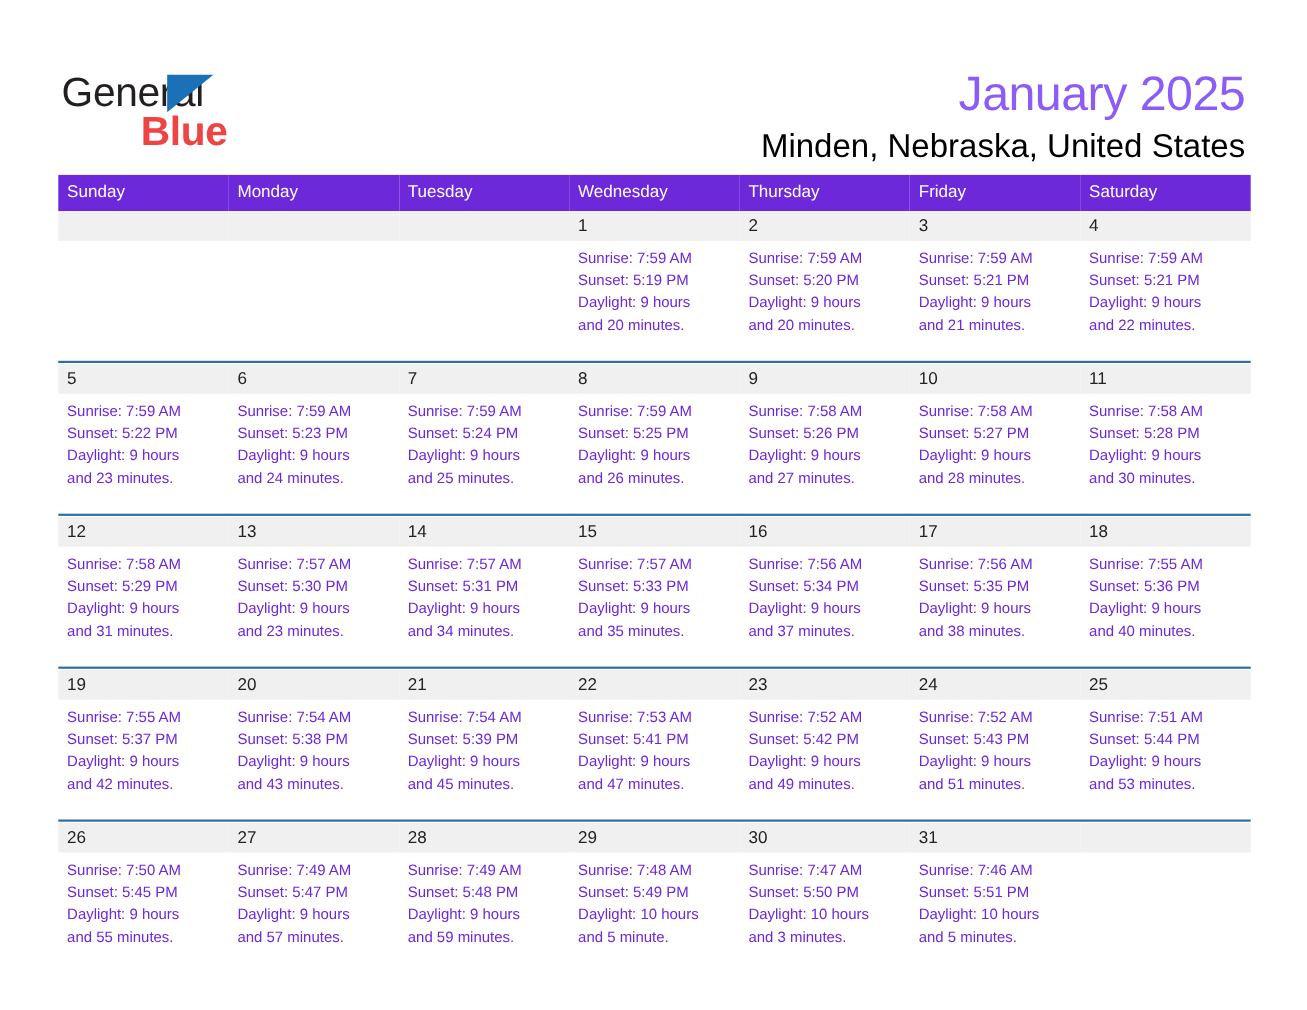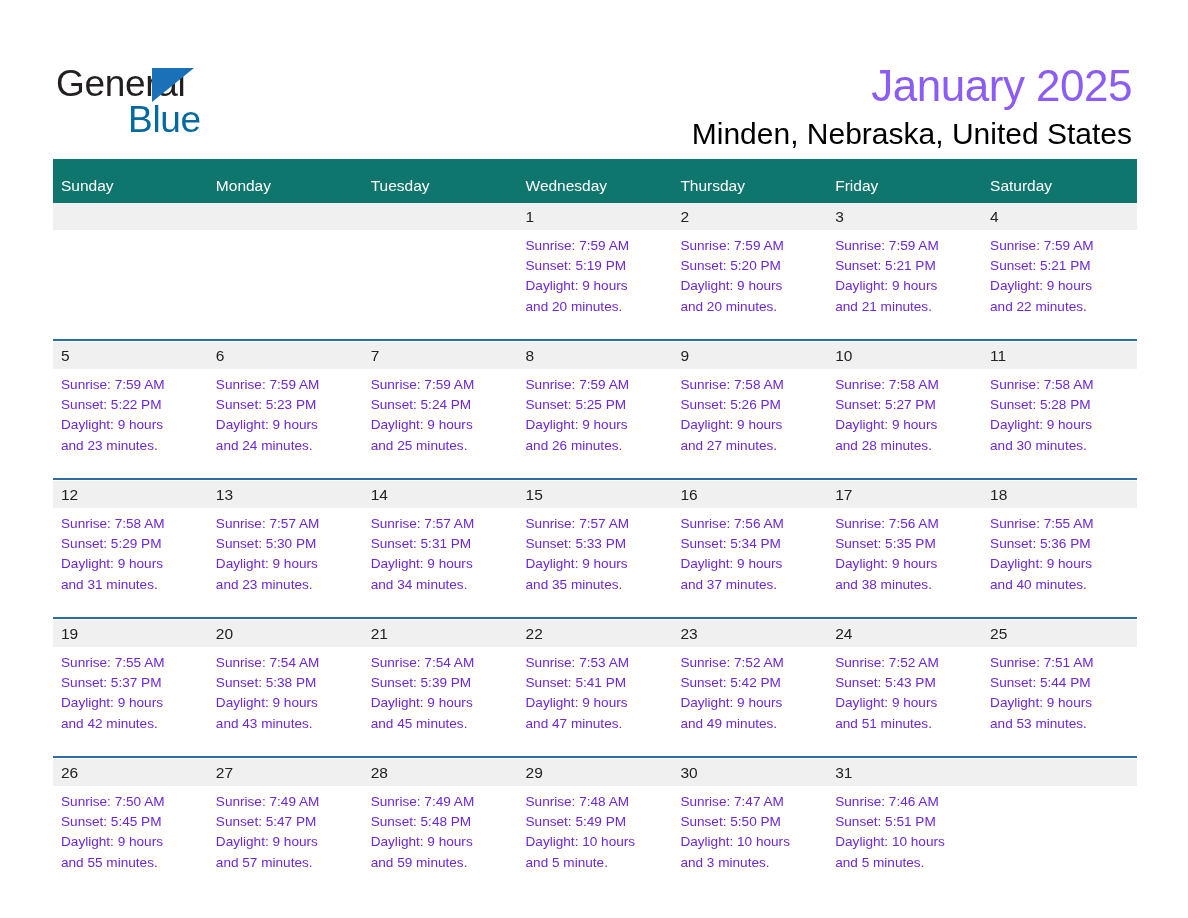--- a/index.html
+++ b/index.html
@@ -56,23 +56,24 @@
     height: 0;
     border-left: 42px solid #1a71b8;
     border-bottom: 34px solid transparent;
   }
   .logo-blue {
     position: absolute;
     left: 72px;
     top: 36px;
     font-size: 37px;
     line-height: 40px;
-    color: #0369a1;
+    color: #ef4444;
     letter-spacing: -0.3px;
     font-family: "Liberation Sans", sans-serif;
+    font-weight: bold;
   }
 
   .title-block {
     position: absolute;
     right: 56px;
     top: 48px;
     text-align: right;
   }
   .month-title {
     font-size: 44px;
@@ -99,26 +100,26 @@
   }
 
   table.cal {
     border-collapse: collapse;
     table-layout: fixed;
     width: 1084px;
   }
   table.cal col { width: 154.857px; }
 
   thead th {
-    background: #0f766e;
+    background: #6d28d9;
     color: #ffffff;
     font-size: 15.5px;
     font-weight: normal;
     text-align: left;
-    padding: 18px 0 8px 8px;
+    padding: 7px 0 8px 8px;
     height: 17px;
     vertical-align: middle;
   }
 
   tbody td {
     vertical-align: top;
     padding: 0;
     border: none;
   }
 

